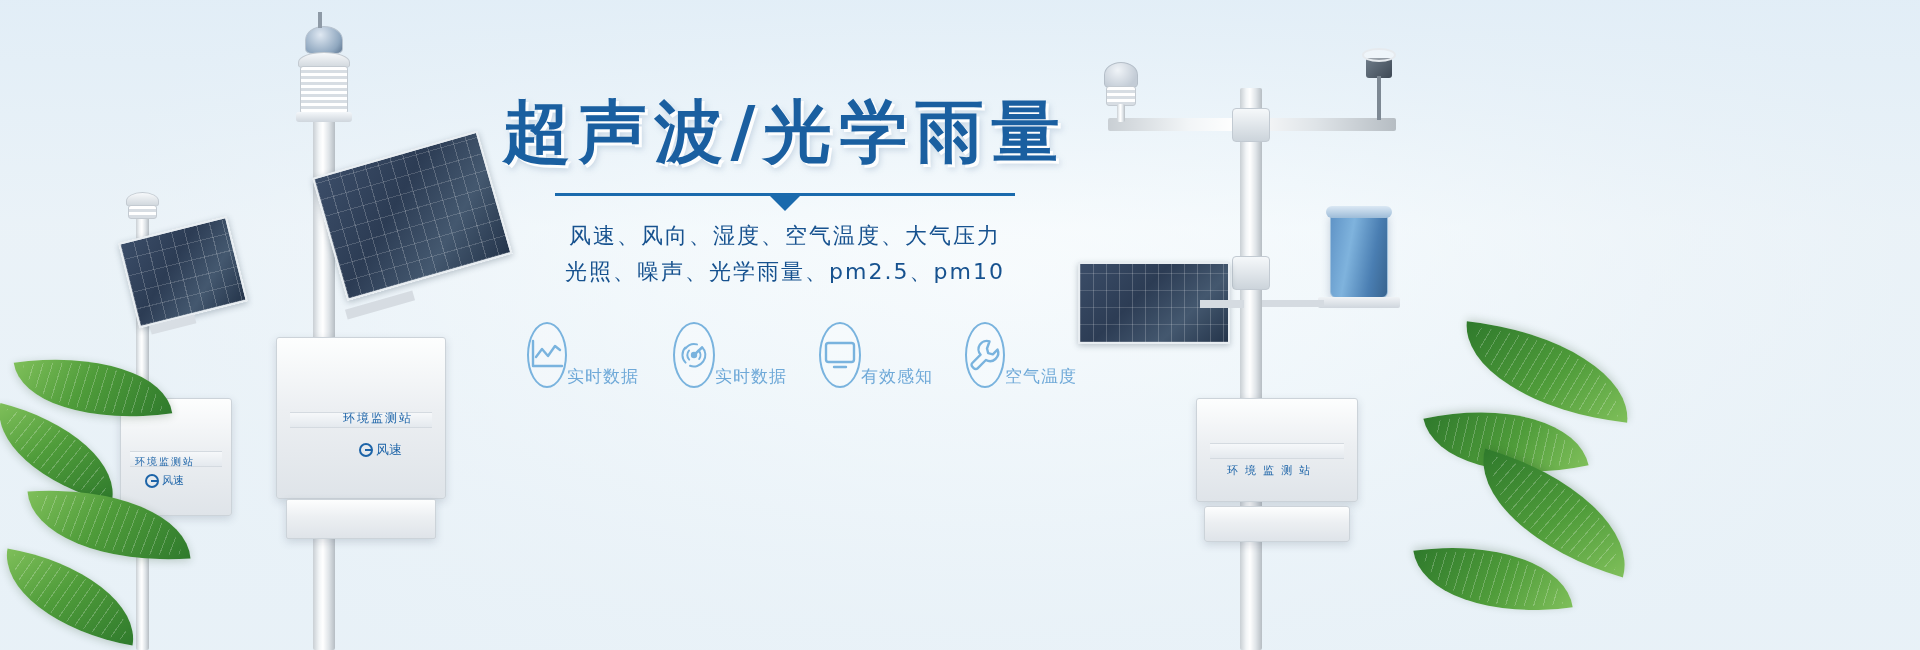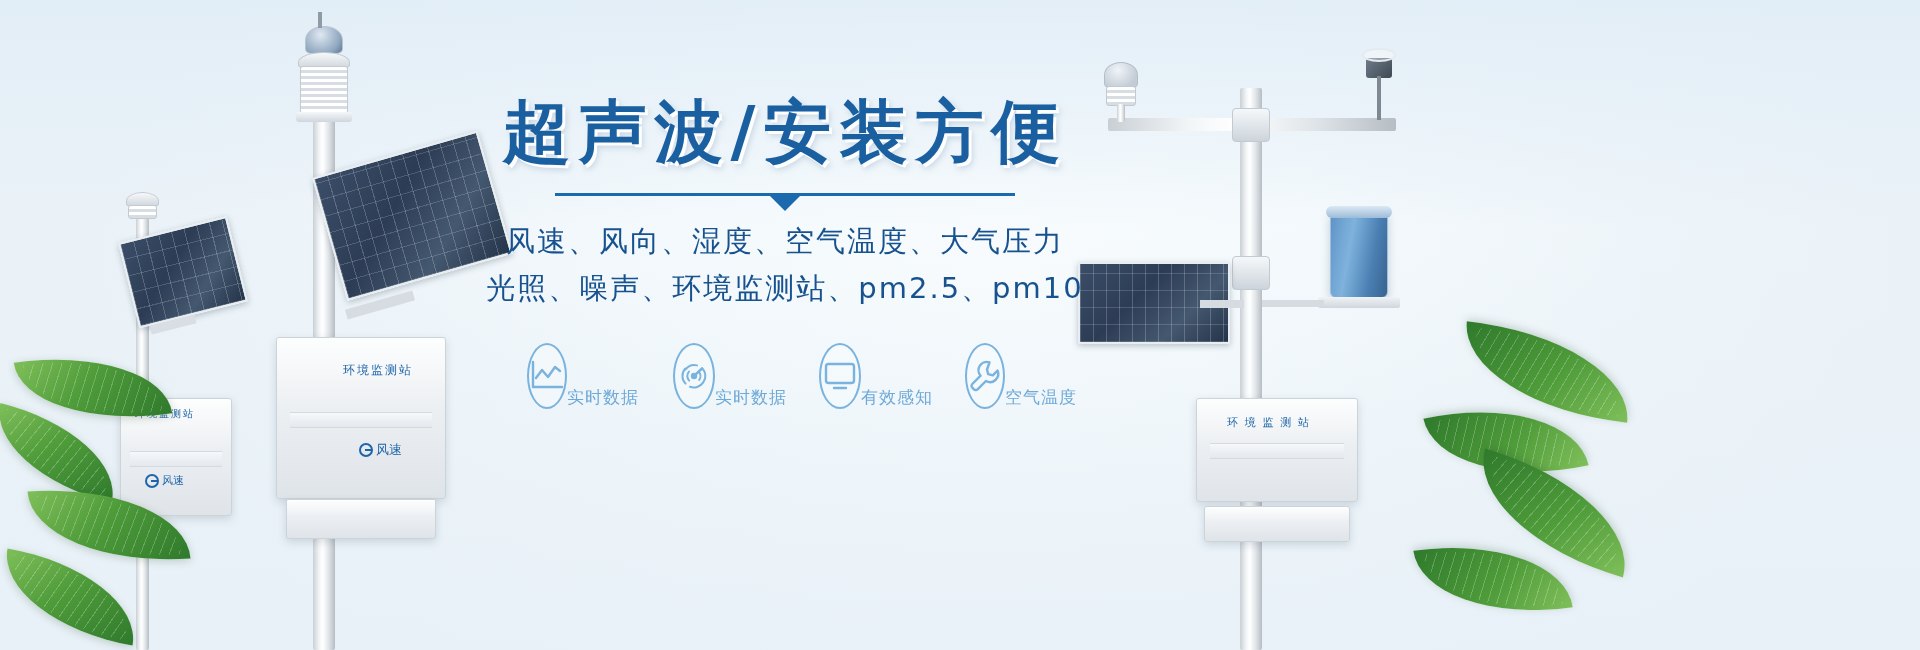--- a/index.html
+++ b/index.html
@@ -38,21 +38,21 @@
     border-radius:3px;
     box-shadow:0 3px 9px rgba(60,80,100,.18);
   }
   .box-strip{
     position:absolute; left:8%; right:8%; height:16px;
     background:linear-gradient(180deg,#f6f8fa,#e4e9ee);
     border-top:1px solid #d4dae0; border-bottom:1px solid #d4dae0;
   }
   .brandtag{
     position:absolute; font-size:11px; color:#1d64a8; letter-spacing:2px;
-    font-family:Liberation Serif, serif; white-space:nowrap;
+    font-family:Liberation Sans, sans-serif; white-space:nowrap;margin-top:48px;
   }
   .brandlogo{
     position:absolute; font-size:12px; color:#1d64a8; white-space:nowrap;
     display:flex; align-items:center; gap:3px;
   }
   .brandlogo .g{
     display:inline-block; width:14px; height:14px; border-radius:50%;
     border:2px solid #1d64a8; position:relative;
   }
   .brandlogo .g::after{
@@ -100,21 +100,21 @@
   }
   .divider-line{
     position:absolute; left:0; right:0; top:4px; height:3px; background:#1a6aad;
   }
   .divider-tri{
     position:absolute; left:50%; transform:translateX(-50%); top:7px;
     width:0; height:0; border-left:15px solid transparent; border-right:15px solid transparent;
     border-top:15px solid #1a6aad;
   }
   .sub{
-    font-size:29px; color:#17528f; letter-spacing:2px; line-height:1.55;
+    font-size:22px; color:#17528f; letter-spacing:2px; line-height:1.55;
     white-space:nowrap; margin-top:8px;
     font-family:"DejaVu Sans","Liberation Sans",sans-serif;
   }
   .sub.second{ margin-top:2px; }
 
   .features{
     display:flex; gap:52px; margin-top:32px; align-items:flex-start;
   }
   .feature{ display:flex; flex-direction:row; align-items:flex-end; width:86px;margin-left:8px; }
   .fcircle{
@@ -226,29 +226,29 @@
   <div class="leaf" style="left:30px; top:486px; width:158px; height:78px; transform:rotate(-4deg);"></div>
   <div class="leaf" style="left:0px; top:560px; width:140px; height:74px; transform:rotate(10deg);"></div>
 
   <div class="leaf" style="left:1462px; top:330px; width:170px; height:84px; transform:rotate(186deg);"></div>
   <div class="leaf" style="left:1430px; top:402px; width:152px; height:80px; transform:rotate(168deg);"></div>
   <div class="leaf" style="left:1470px; top:470px; width:168px; height:86px; transform:rotate(196deg);"></div>
   <div class="leaf" style="left:1418px; top:540px; width:150px; height:78px; transform:rotate(172deg);"></div>
 
   <div class="content">
 
-    <div class="title">超声波/安装方便</div>
+    <div class="title">超声波/光学雨量</div>
 
     <div class="divider-wrap">
       <div class="divider-line"></div>
       <div class="divider-tri"></div>
     </div>
 
     <div class="sub">风速、风向、湿度、空气温度、大气压力</div>
-    <div class="sub second">光照、噪声、环境监测站、pm2.5、pm10</div>
+    <div class="sub second">光照、噪声、光学雨量、pm2.5、pm10</div>
 
     <div class="features">
 
       <div class="feature">
         <div class="fcircle">
           <svg width="36" height="34" viewBox="0 0 36 34">
             <path d="M4 3 L4 28 L33 28" fill="none" stroke="#79b3de" stroke-width="2.4" stroke-linecap="round" stroke-linejoin="round"></path>
             <path d="M7 19 L13 11 L19 18 L26 8 L31 12" fill="none" stroke="#79b3de" stroke-width="2.4" stroke-linecap="round" stroke-linejoin="round"></path>
           </svg>
         </div>

